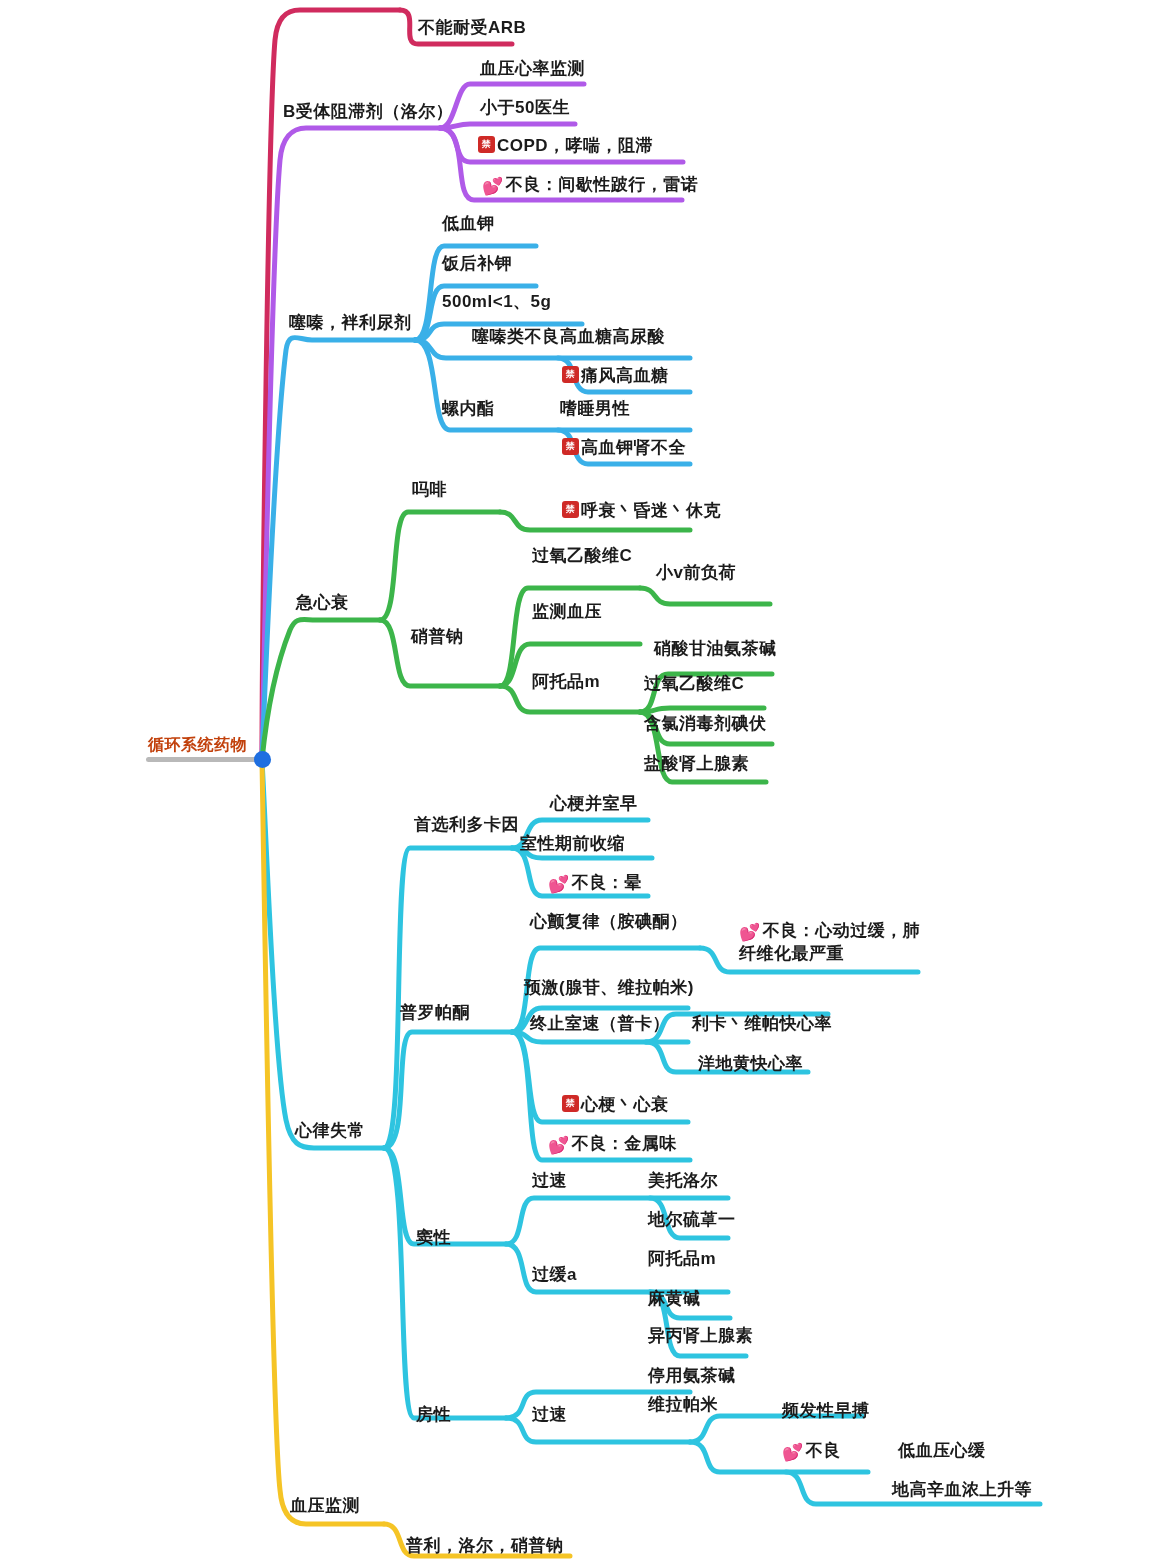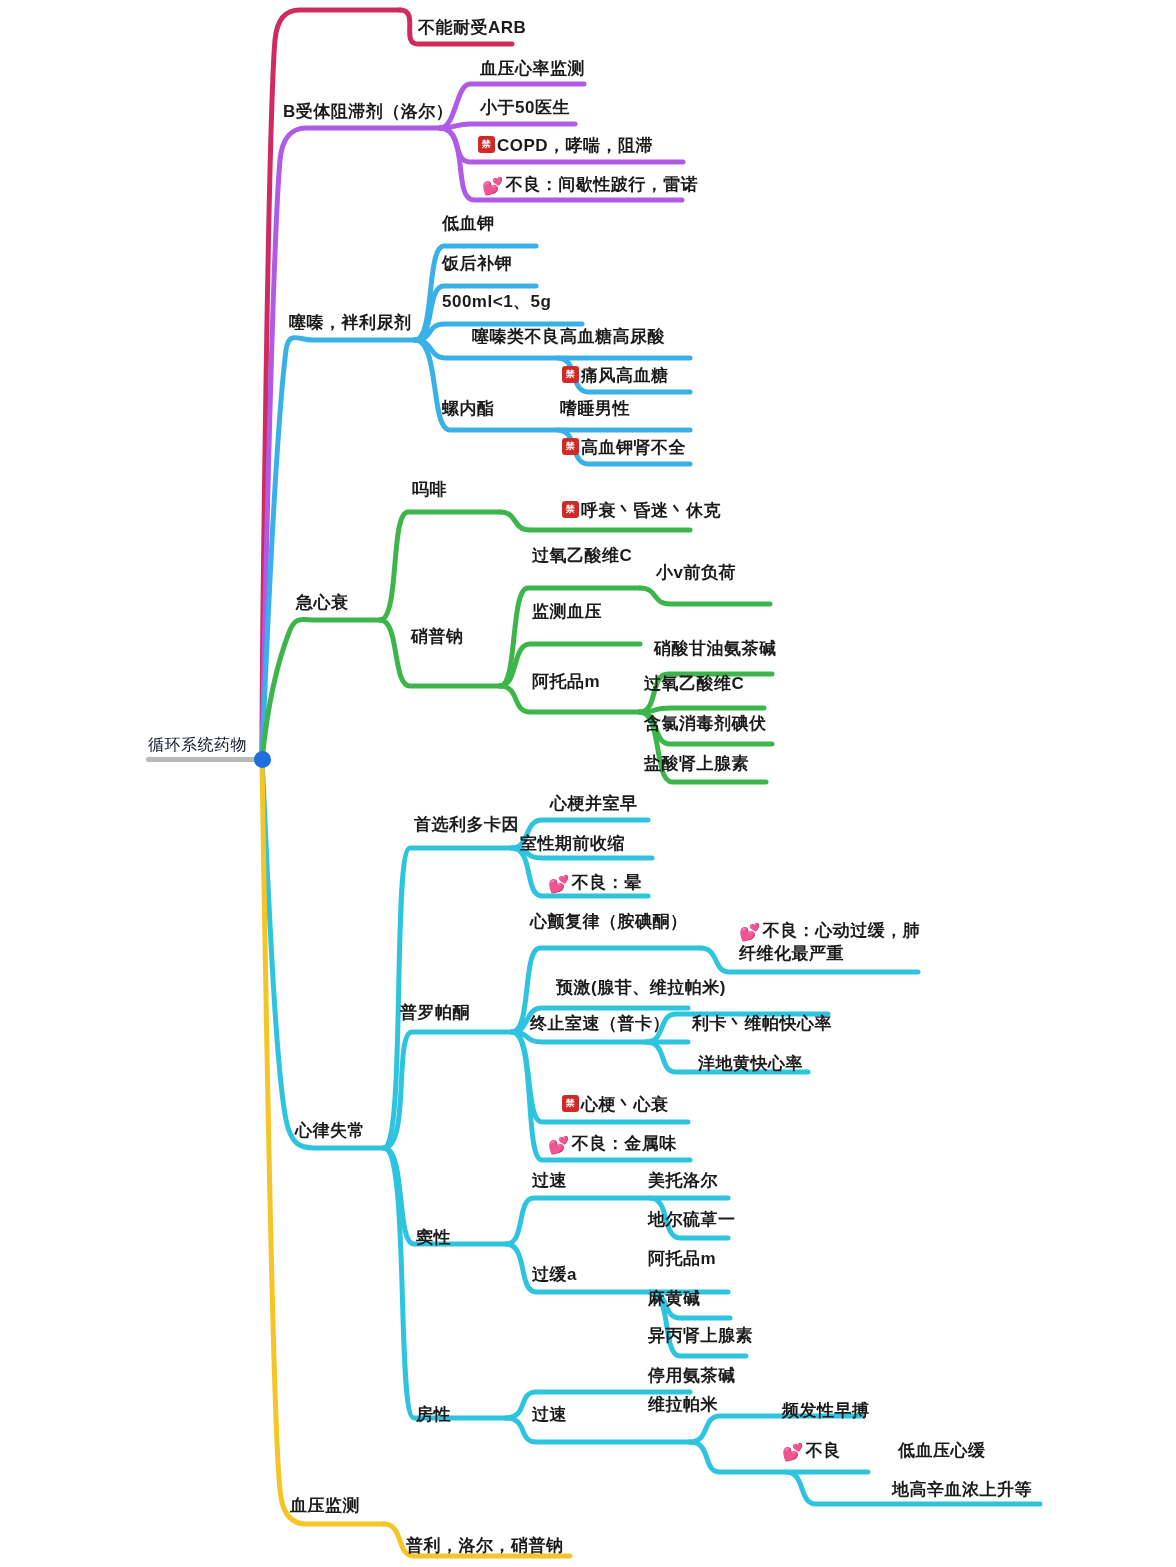--- a/index.html
+++ b/index.html
@@ -3,21 +3,21 @@
 <meta charset="utf-8">
 <style>
   html,body{margin:0;padding:0;background:#ffffff;}
   body{width:1176px;height:1567px;position:relative;overflow:hidden;
        font-family:"Liberation Sans","DejaVu Sans",sans-serif;}
   #stage{position:absolute;left:0;top:0;width:1176px;height:1567px;}
   svg#wires{position:absolute;left:0;top:0;width:1176px;height:1567px;}
   .lbl{position:absolute;color:#1b1b1b;font-weight:bold;font-size:17px;
        line-height:21px;white-space:nowrap;letter-spacing:.5px;}
   .lbl.wrap{white-space:normal;width:185px;}
-  .root{position:absolute;font-weight:normal;font-size:16px;color:#0f172a;letter-spacing:.5px;}
+  .root{position:absolute;font-weight:bold;font-size:16px;color:#c2410c;letter-spacing:.5px;}
   .rootline{position:absolute;height:5px;background:#b9b9b9;border-radius:3px;}
   .rootdot{position:absolute;width:15px;height:15px;border-radius:50%;
            background:#1f6fe0;box-shadow:0 0 0 1px #1f6fe0;}
   .badge{display:inline-block;width:17px;height:17px;line-height:17px;
          border-radius:3px;background:#cf2a27;color:#fff;font-size:9px;
          text-align:center;vertical-align:-2px;margin-right:2px;
          font-weight:bold;overflow:hidden;}
   .hearts{display:inline-block;vertical-align:-2px;margin-right:2px;}
 </style>
 </head>
@@ -161,21 +161,21 @@
   <div class="lbl" style="left:520px;top:833px;">室性期前收缩</div>
   <div class="lbl" style="left:548px;top:872px;">
     <span class="hearts">💕</span><span>不良：晕</span>
   </div>
 
   <div class="lbl" style="left:400px;top:1002px;">普罗帕酮</div>
   <div class="lbl" style="left:530px;top:911px;">心颤复律（胺碘酮）</div>
   <div class="lbl wrap" style="left:739px;top:920px;font-family:Liberation Serif, serif;">
     <span class="hearts">💕</span><span>不良：心动过缓，肺纤维化最严重</span>
   </div>
-  <div class="lbl" style="left:530px;top:977px;padding-left:26px;">预激(腺苷、维拉帕米)</div>
+  <div class="lbl" style="left:498px;top:977px;padding-left:26px;">预激(腺苷、维拉帕米)</div>
   <div class="lbl" style="left:530px;top:1013px;">终止室速（普卡）</div>
   <div class="lbl" style="left:692px;top:1013px;">利卡丶维帕快心率</div>
   <div class="lbl" style="left:698px;top:1053px;">洋地黄快心率</div>
   <div class="lbl" style="left:562px;top:1094px;">
     <span class="badge">禁</span><span>心梗丶心衰</span>
   </div>
   <div class="lbl" style="left:548px;top:1133px;">
     <span class="hearts">💕</span><span>不良：金属味</span>
   </div>
 

